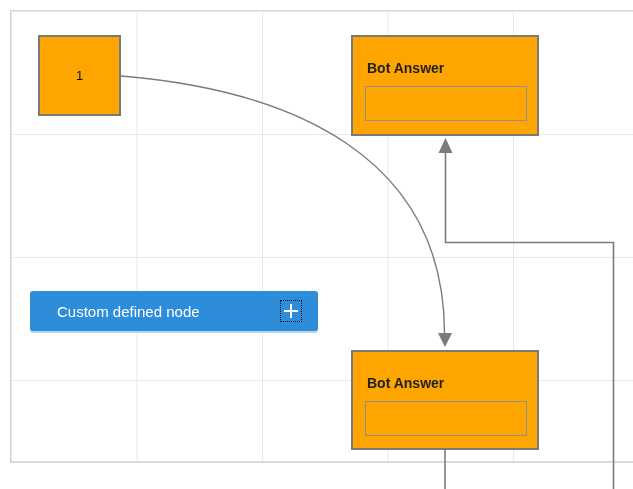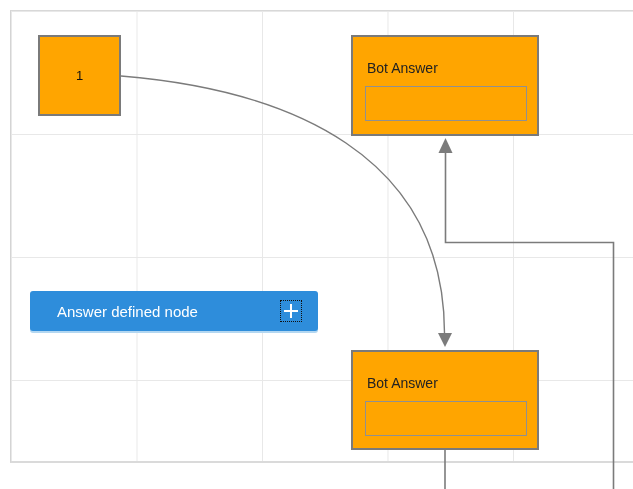--- a/index.html
+++ b/index.html
@@ -54,20 +54,21 @@
     height: 81px;
     display: flex;
     align-items: center;
     justify-content: center;
     font-size: 13px;
     color: #111111;
   }
   .bot-box {
     width: 188px;
     height: 101px;
+    font-weight: bold;
   }
   .bot-top    { left: 351px; top: 35px; }
   .bot-bottom { left: 351px; top: 350px; height: 100px; }
   .bot-title {
     position: absolute;
     left: 14px;
     top: 23px;
     font-size: 14px;
     color: #222222;
     white-space: nowrap;
@@ -164,19 +165,19 @@
     <span class="bot-title">Bot Answer</span>
     <div class="bot-field"></div>
   </div>
 
   <div class="node bot-box bot-bottom">
     <span class="bot-title">Bot Answer</span>
     <div class="bot-field"></div>
   </div>
 
   <div class="custom-btn">
-    <span class="custom-btn-label">Answer defined node</span>
+    <span class="custom-btn-label">Custom defined node</span>
     <div class="plus-box">
       <span class="plus-icon"></span>
     </div>
   </div>
 
 </div>
 
 </body></html>

